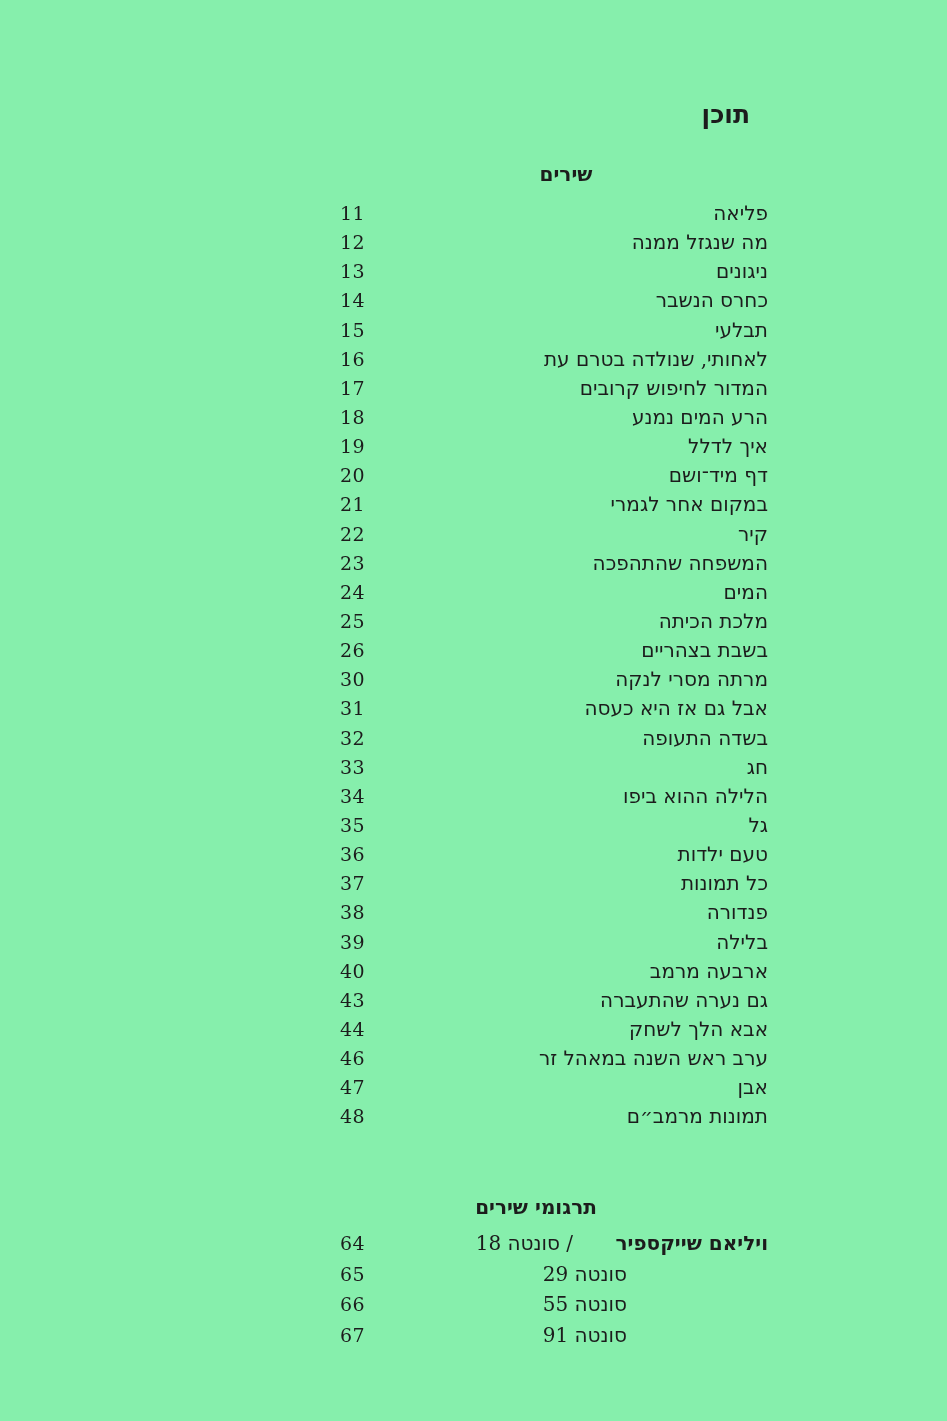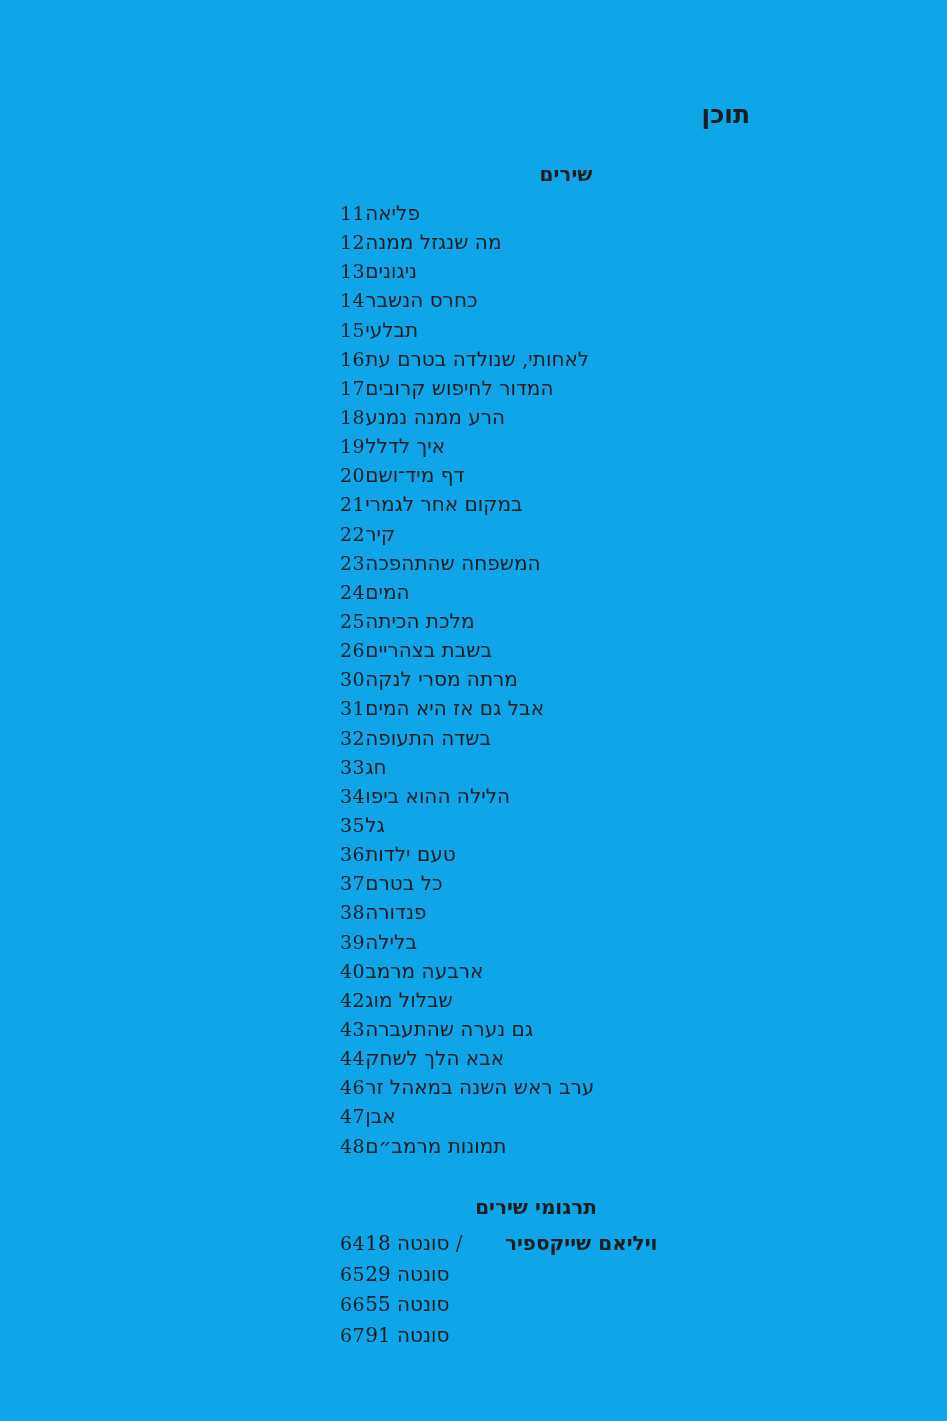--- a/index.html
+++ b/index.html
@@ -4,21 +4,21 @@
 <style>
   html, body {
     margin: 0;
     padding: 0;
     background: #ffffff;
   }
   .page {
     position: relative;
     width: 947px;
     height: 1421px;
-    background: #0ea5e9;
+    background: #86efac;
     overflow: hidden;
     font-family: "DejaVu Serif", "DejaVu Sans", serif;
     color: #1c1c1c;
   }
   .doc-title {
     position: absolute;
     top: 101px;
     right: 197px;
     font-size: 25px;
     font-weight: 600;
@@ -49,21 +49,21 @@
     width: 428px;
   }
   .list-poems {
     top: 199px;
   }
   .list-translations {
     top: 1228px;
   }
   .row {
     display: flex;
-    justify-content: flex-start;
+    justify-content: space-between;
     align-items: baseline;
     height: 29.15px;
     line-height: 29.15px;
   }
   .list-translations .row {
     height: 30.5px;
     line-height: 30.5px;
   }
   .num {
     font-size: 19px;
@@ -117,21 +117,21 @@
       <div class="row">
         <span class="num">16</span>
         <span class="titl">לאחותי, שנולדה בטרם עת</span>
       </div>
       <div class="row">
         <span class="num">17</span>
         <span class="titl">המדור לחיפוש קרובים</span>
       </div>
       <div class="row">
         <span class="num">18</span>
-        <span class="titl">הרע ממנה נמנע</span>
+        <span class="titl">הרע המים נמנע</span>
       </div>
       <div class="row">
         <span class="num">19</span>
         <span class="titl">איך לדלל</span>
       </div>
       <div class="row">
         <span class="num">20</span>
         <span class="titl">דף מיד־ושם</span>
       </div>
       <div class="row">
@@ -157,21 +157,21 @@
       <div class="row">
         <span class="num">26</span>
         <span class="titl">בשבת בצהריים</span>
       </div>
       <div class="row">
         <span class="num">30</span>
         <span class="titl">מרתה מסרי לנקה</span>
       </div>
       <div class="row">
         <span class="num">31</span>
-        <span class="titl">אבל גם אז היא המים</span>
+        <span class="titl">אבל גם אז היא כעסה</span>
       </div>
       <div class="row">
         <span class="num">32</span>
         <span class="titl">בשדה התעופה</span>
       </div>
       <div class="row">
         <span class="num">33</span>
         <span class="titl">חג</span>
       </div>
       <div class="row">
@@ -181,37 +181,33 @@
       <div class="row">
         <span class="num">35</span>
         <span class="titl">גל</span>
       </div>
       <div class="row">
         <span class="num">36</span>
         <span class="titl">טעם ילדות</span>
       </div>
       <div class="row">
         <span class="num">37</span>
-        <span class="titl">כל בטרם</span>
+        <span class="titl">כל תמונות</span>
       </div>
       <div class="row">
         <span class="num">38</span>
         <span class="titl">פנדורה</span>
       </div>
       <div class="row">
         <span class="num">39</span>
         <span class="titl">בלילה</span>
       </div>
       <div class="row">
         <span class="num">40</span>
         <span class="titl">ארבעה מרמב</span>
-      </div>
-      <div class="row">
-        <span class="num">42</span>
-        <span class="titl">שבלול מוג</span>
       </div>
       <div class="row">
         <span class="num">43</span>
         <span class="titl">גם נערה שהתעברה</span>
       </div>
       <div class="row">
         <span class="num">44</span>
         <span class="titl">אבא הלך לשחק</span>
       </div>
       <div class="row">

